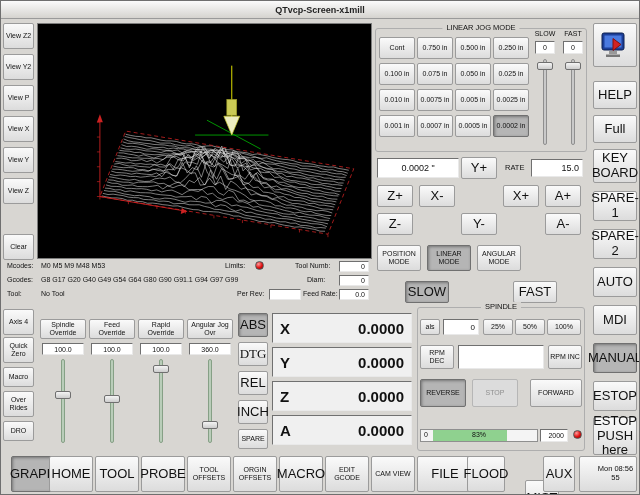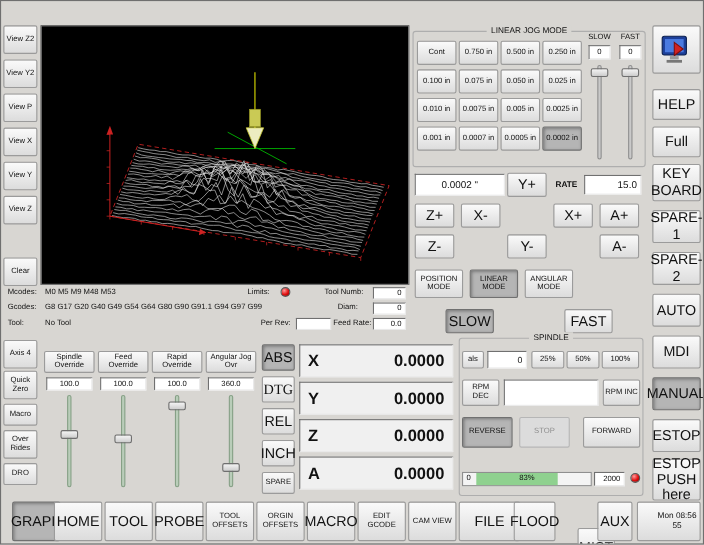--- a/index.html
+++ b/index.html
@@ -26,20 +26,23 @@
   .bar{position:absolute;background:#f4f4f4;border:1px solid #8f8f8f;}
   .bar-fill{position:absolute;top:0;bottom:0;background:#8fd18f;}
   .bar-min{position:absolute;left:3px;top:1px;font-size:7px;color:#111;}
   .bar-pct{position:absolute;left:0;right:0;text-align:center;top:1px;font-size:7px;color:#111;}
 </style>
 </head>
 <body>
 
 <div id="app">
 
+  <div class="titlebar">
+    <span>QTvcp-Screen-x1mill</span>
+  </div>
 
   <div class="btn" style="left:2px;top:22px;width:31px;height:26px;">View Z2</div>
   <div class="btn" style="left:2px;top:53px;width:31px;height:26px;">View Y2</div>
   <div class="btn" style="left:2px;top:84px;width:31px;height:26px;">View P</div>
   <div class="btn" style="left:2px;top:115px;width:31px;height:26px;">View X</div>
   <div class="btn" style="left:2px;top:146px;width:31px;height:26px;">View Y</div>
   <div class="btn" style="left:2px;top:177px;width:31px;height:26px;">View Z</div>
   <div class="btn" style="left:2px;top:233px;width:31px;height:26px;">Clear</div>
 
   <div class="viewport">
@@ -128,21 +131,21 @@
     <div class="vtrack"></div>
     <div class="vhandle" style="top:3px;"></div>
   </div>
   <div class="vslider plain" style="left:563px;top:58px;height:86px;">
     <div class="vtrack"></div>
     <div class="vhandle" style="top:3px;"></div>
   </div>
 
   <div class="sunken" style="left:376px;top:157px;width:82px;height:20px;font-size:9px;">0.0002 "</div>
   <div class="btn big" style="left:460px;top:156px;width:36px;height:22px;">Y+</div>
-  <div class="lbl" style="left:504px;top:162px;font-weight:bold;">RATE</div>
+  <div class="lbl" style="left:504px;top:162px;">RATE</div>
   <div class="sunken num" style="left:530px;top:158px;width:52px;height:18px;font-size:9px;">15.0</div>
 
   <div class="btn big" style="left:376px;top:184px;width:36px;height:22px;">Z+</div>
   <div class="btn big" style="left:418px;top:184px;width:36px;height:22px;">X-</div>
   <div class="btn big" style="left:502px;top:184px;width:36px;height:22px;">X+</div>
   <div class="btn big" style="left:544px;top:184px;width:36px;height:22px;">A+</div>
   <div class="btn big" style="left:376px;top:212px;width:36px;height:22px;">Z-</div>
   <div class="btn big" style="left:460px;top:212px;width:36px;height:22px;">Y-</div>
   <div class="btn big" style="left:544px;top:212px;width:36px;height:22px;">A-</div>
 

